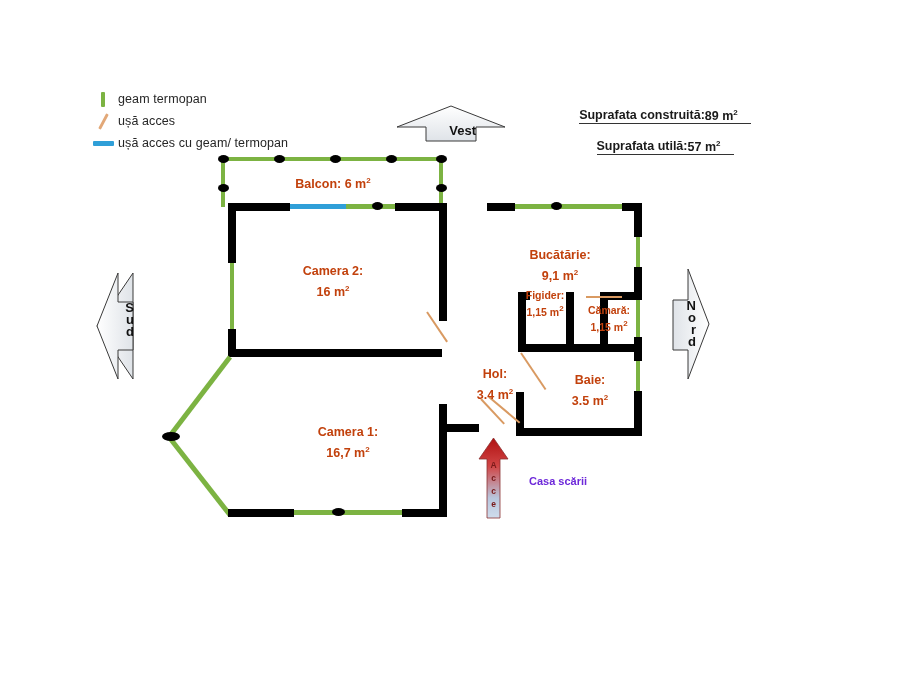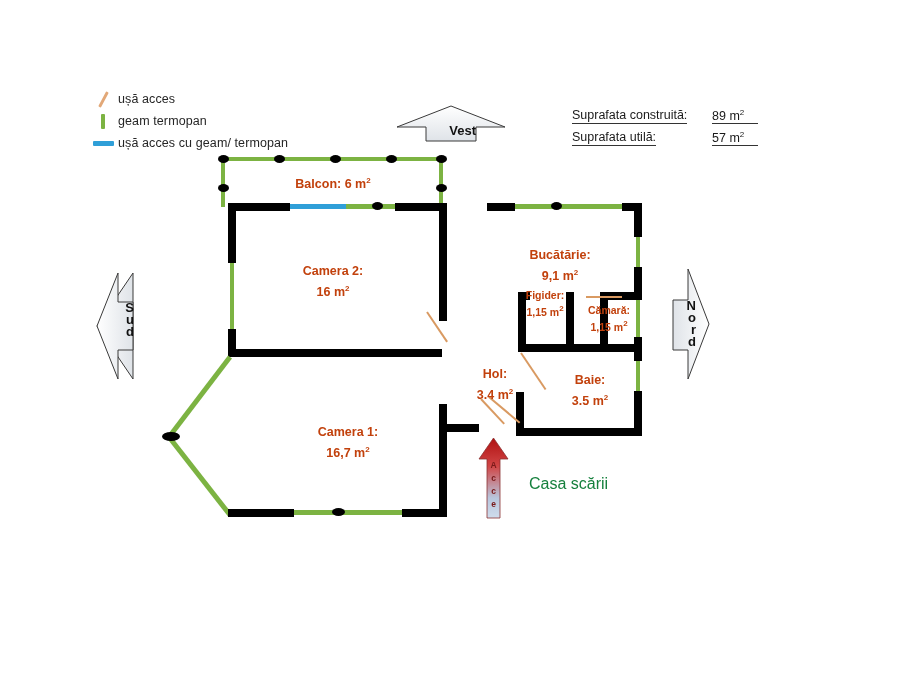--- a/index.html
+++ b/index.html
@@ -79,23 +79,23 @@
   .areas {
     position: absolute;
     left: 572px;
     top: 108px;
     width: 186px;
     font-size: 12.5px;
     color: #1a1a1a;
   }
   .area-row {
     display: flex;
-    justify-content: space-between;
-    margin-bottom: 6px;
-    font-weight: 400;
+    justify-content: center;
+    margin-bottom: 15px;
+    font-weight: 700;
   }
   .area-label, .area-value {
     border-bottom: 1px solid #333;
     padding-bottom: 0px;
     display: inline-block;
   }
   .area-value { min-width: 46px; text-align: left; }
   sup { font-size: 8px; vertical-align: super; }
   
   .compass {
@@ -127,23 +127,23 @@
     text-align: center;
     font-weight: bold;
     font-size: 12.5px;
     color: #c2410c;
     line-height: 17px;
     white-space: pre-line;
   }
   .room-label.small { font-size: 10.5px; line-height: 14px; }
   .plain-label {
     position: absolute;
-    font-weight: normal;
-    font-size: 16px;
-    color: #15803d;
+    font-weight: bold;
+    font-size: 11px;
+    color: #6d28d9;
   }
   
   .acces { position: absolute; left: 478px; top: 437px; }
   .acces-letters {
     position: absolute;
     left: 0; top: 22px;
     width: 31px;
     text-align: center;
     font-size: 8.5px;
     font-weight: bold;
@@ -153,26 +153,26 @@
     pointer-events: none;
   }
 </style>
 </head>
 <body>
 
 <div id="page">
 
   <div class="legend">
     <div class="legend-row">
+      <span class="legend-swatch sw-window"></span>
+      <span class="legend-label">geam termopan</span>
+    </div>
+    <div class="legend-row">
       <span class="legend-swatch sw-door"></span>
       <span class="legend-label">ușă acces</span>
-    </div>
-    <div class="legend-row">
-      <span class="legend-swatch sw-window"></span>
-      <span class="legend-label">geam termopan</span>
     </div>
     <div class="legend-row">
       <span class="legend-swatch sw-balcdoor"></span>
       <span class="legend-label">ușă acces cu geam/ termopan</span>
     </div>
   </div>
 
   <div class="areas">
     <div class="area-row">
       <span class="area-label">Suprafata construită:</span>

